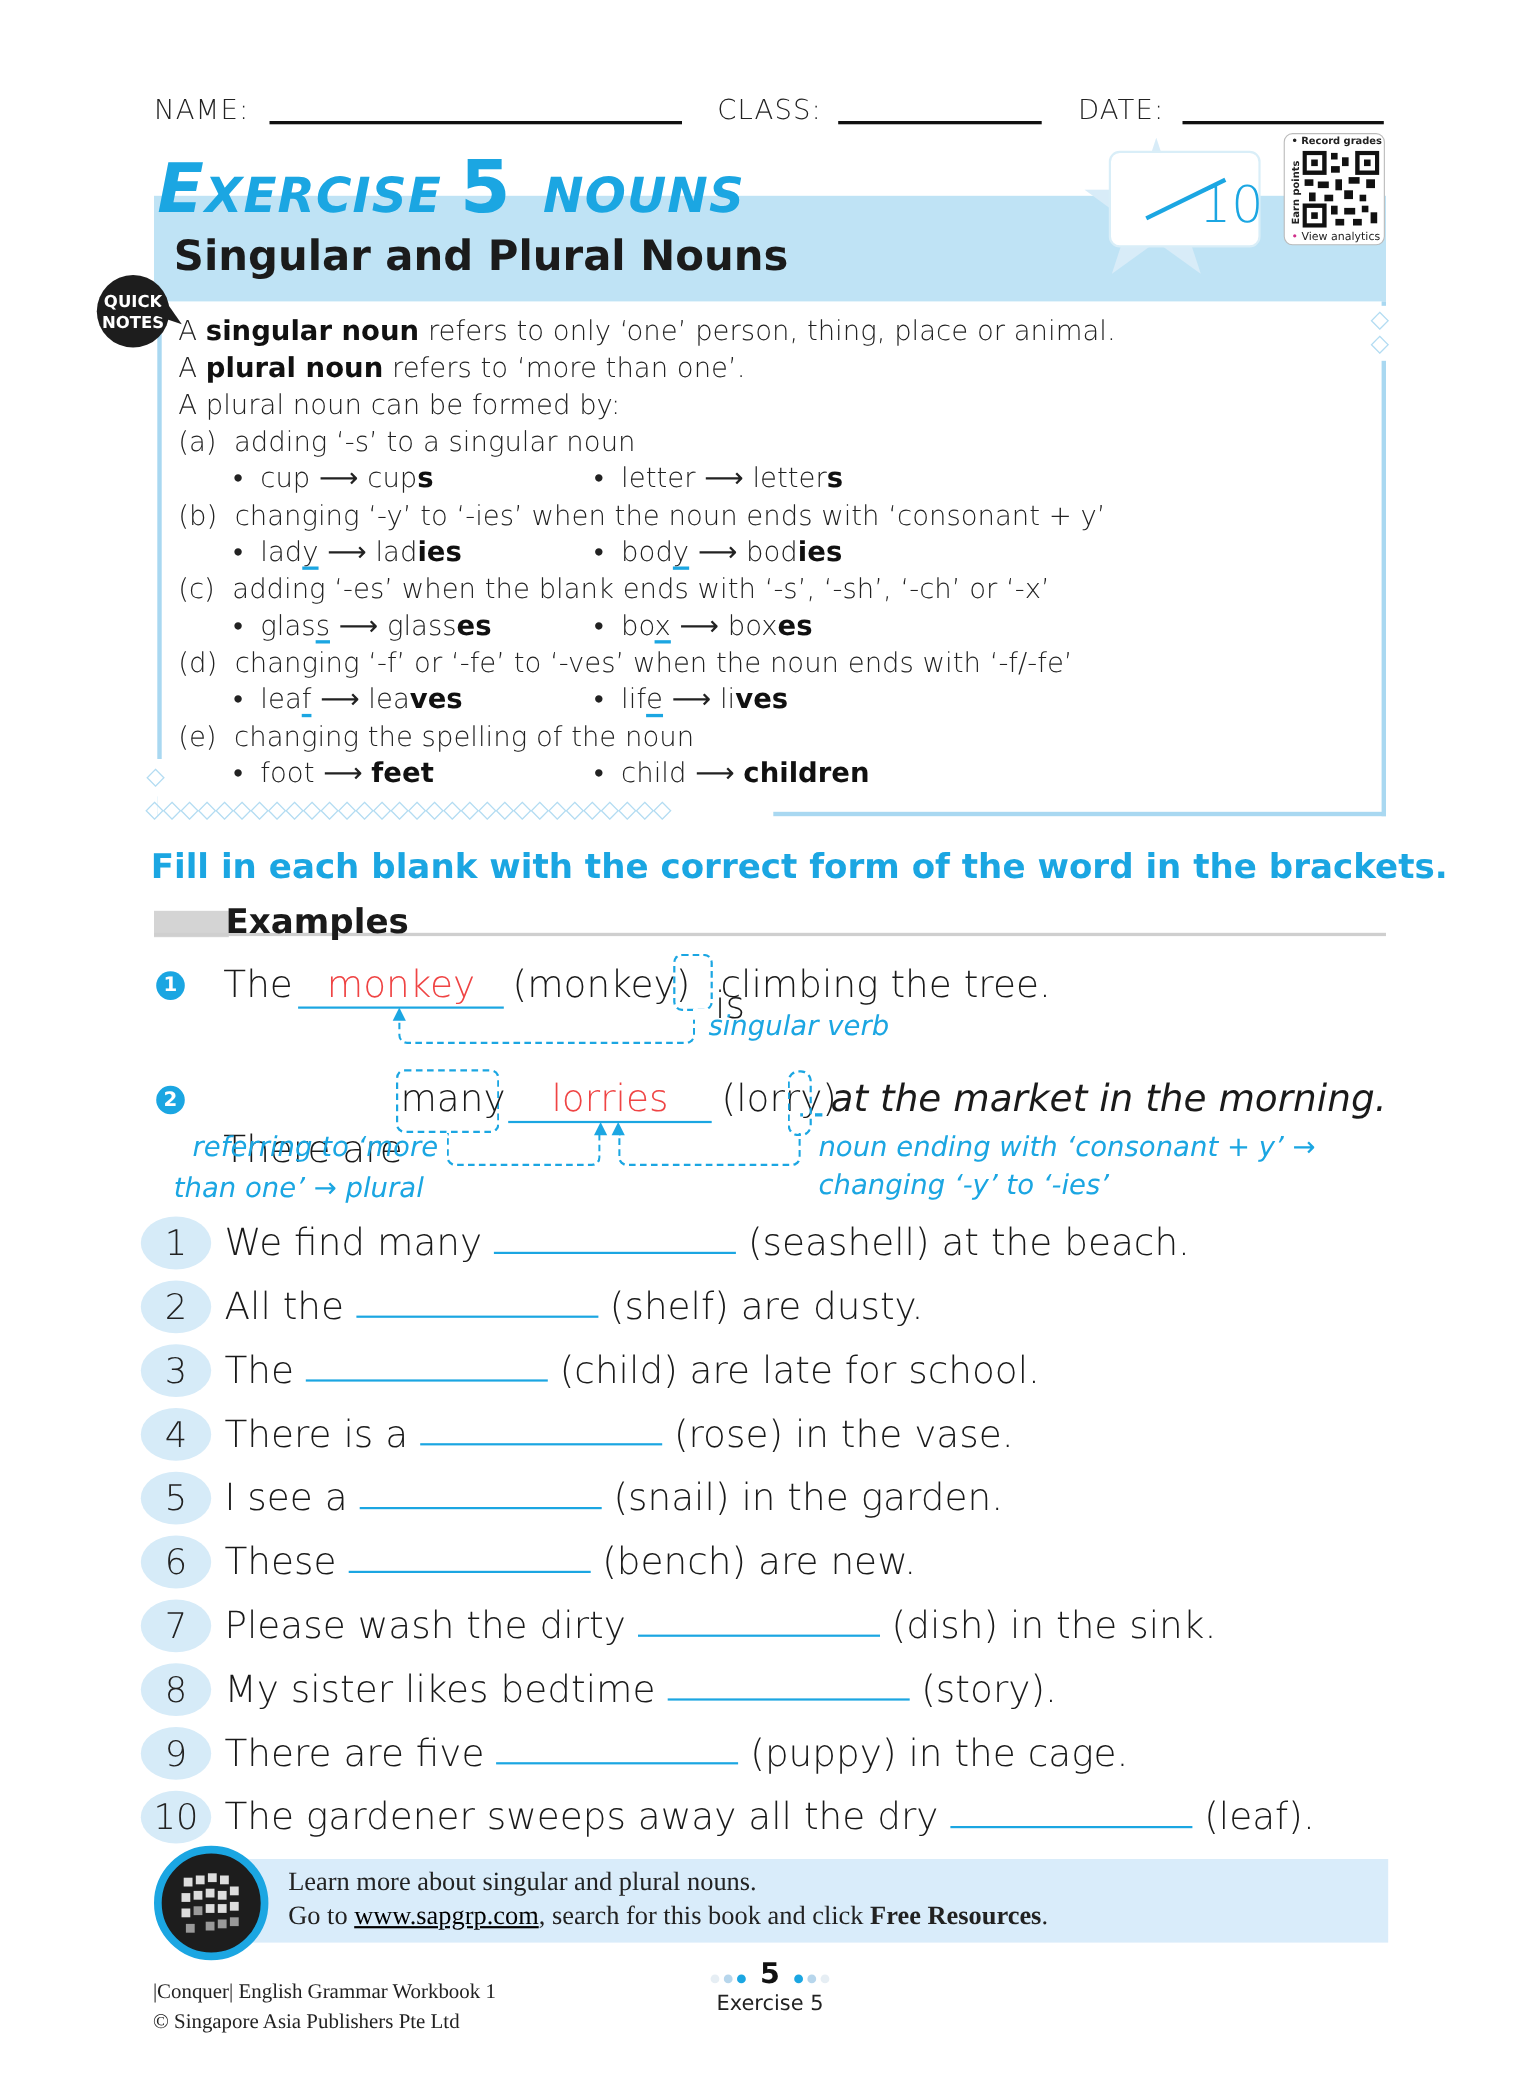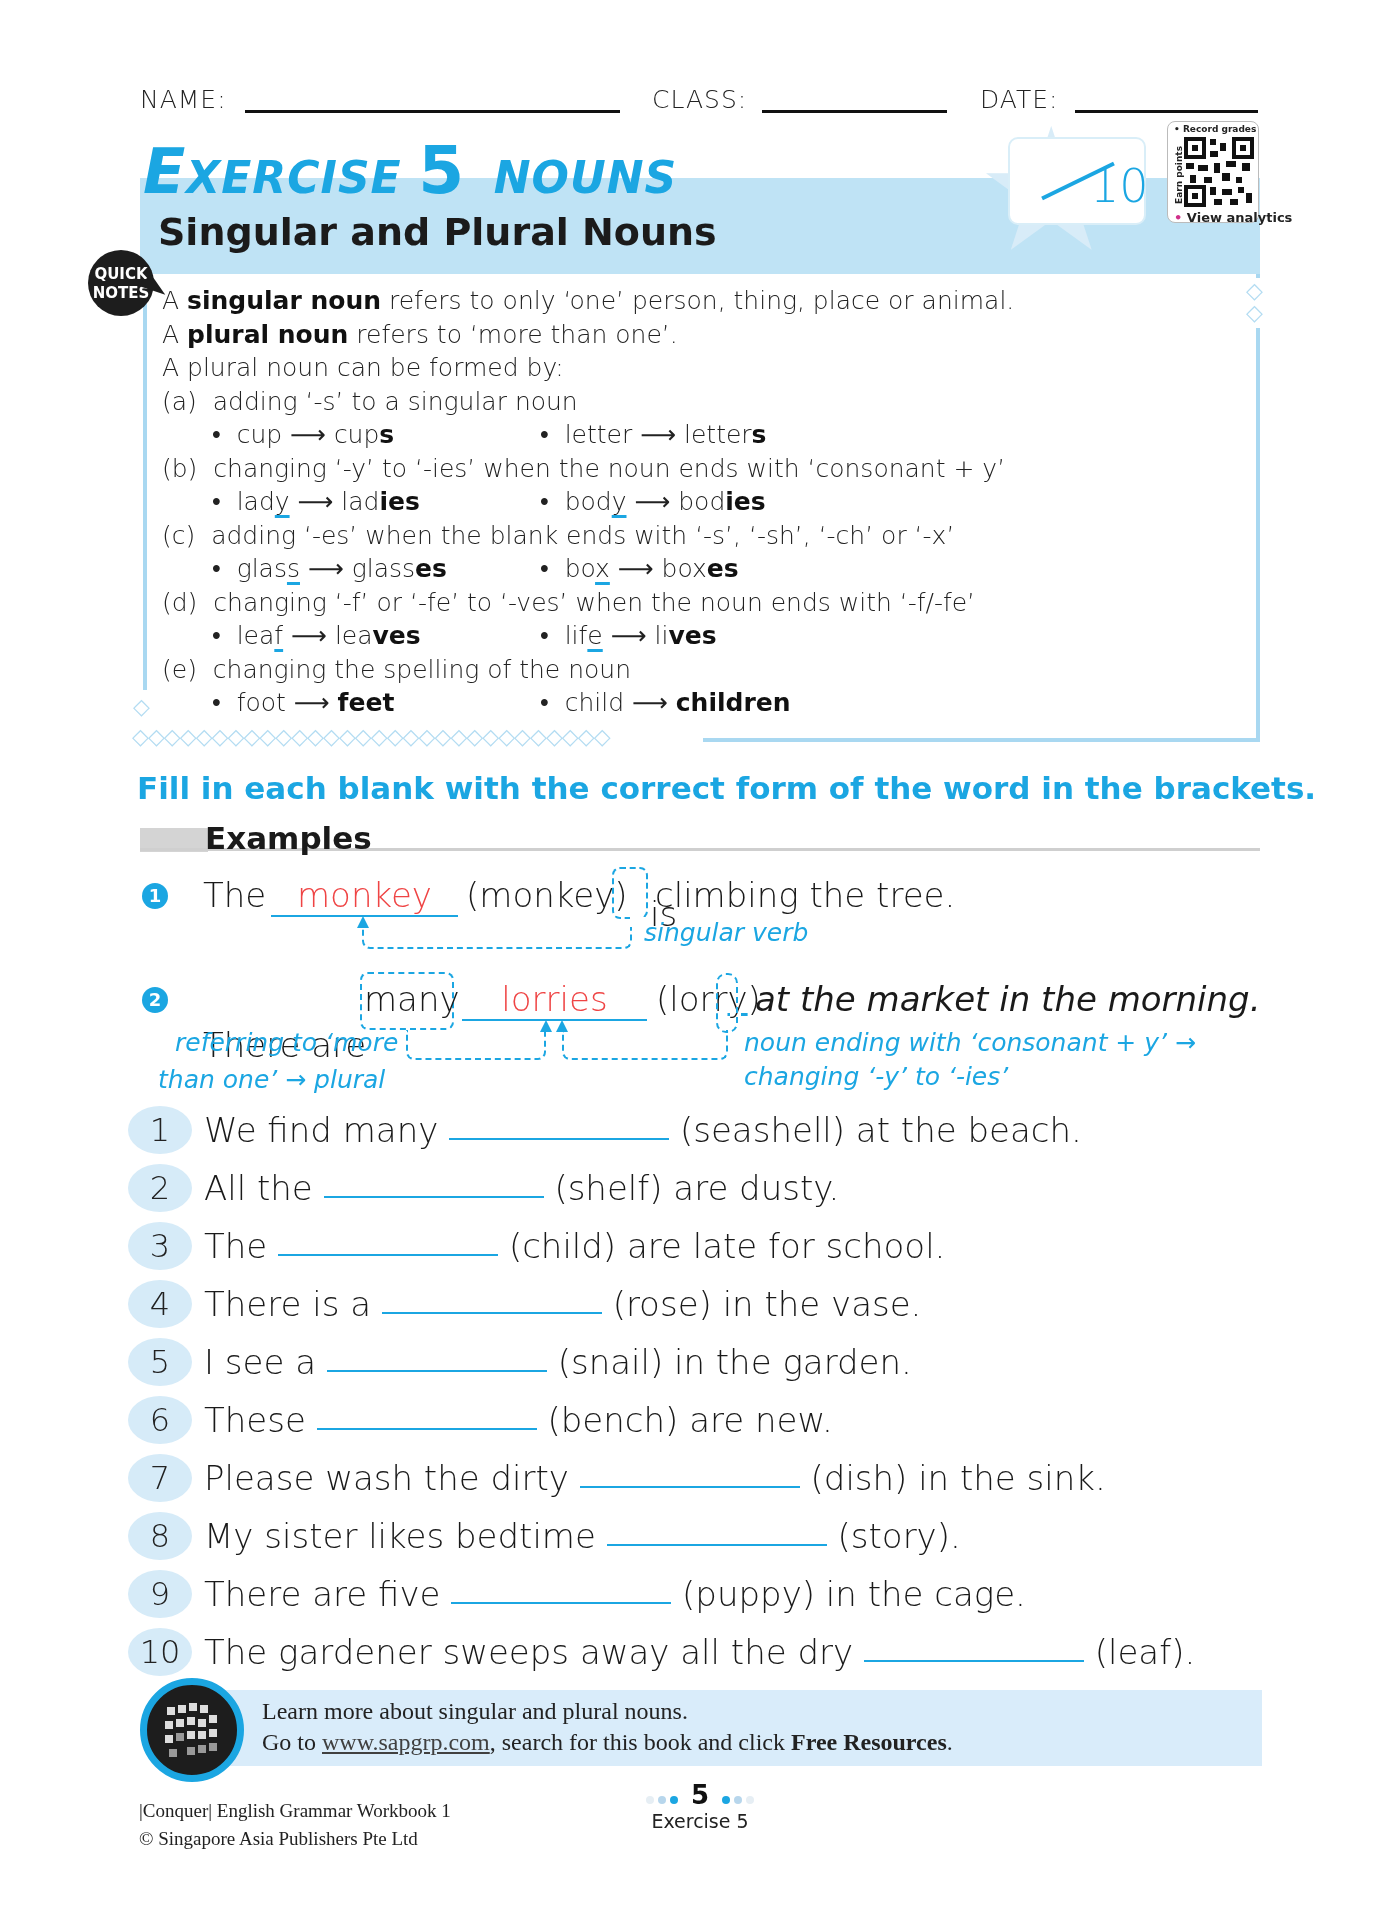--- a/index.html
+++ b/index.html
@@ -42,21 +42,21 @@
   .dashbox { border: 2.5px dashed #1ba6e2; border-radius: 8px; }
   .note-blue { color: #1ba6e2; font-style: italic; font-size: 25px; white-space: nowrap; font-weight: 300; }
   .dash-line { border-color: #1ba6e2; border-style: dashed; border-width: 0; }
   .arrow-up { width: 0; height: 0; border-left: 6px solid transparent; border-right: 6px solid transparent; border-bottom: 12px solid #1ba6e2; }
 
   .q-bubble { background: #d6ebf8; border-radius: 50%; width: 64px; height: 48px; text-align: center; font-size: 32px; line-height: 48px; color: #222; font-weight: 300; }
 
   
   .res-bar { background: #d9ecfa; }
   .res-text { font-family: "Liberation Serif", "DejaVu Serif", serif; font-size: 24px; color: #222; white-space: nowrap; }
-  .res-text a { color: #404040; text-decoration: underline; }
+  .res-text a { color: #000000; text-decoration: underline; }
   .res-icon { border-radius: 50%; background: #1d1d1d; border: 7px solid #1ba6e2; }
 
   .footer-serif { font-family: "Liberation Serif", "DejaVu Serif", serif; font-size: 19px; color: #222; white-space: nowrap; }
   .page-num { font-size: 26px; font-weight: bold; color: #111; }
   .page-sub { font-size: 19px; color: #222; }
   .pdot { display: inline-block; width: 8px; height: 8px; border-radius: 50%; margin: 0 2px; vertical-align: middle; }
 </style>
 </head>
 <body>
 
@@ -105,21 +105,21 @@
       <rect x="20" y="40" width="8" height="6" fill="#111"></rect>
     <rect x="38" y="36" width="8" height="8" fill="#111"></rect>
       <rect x="52" y="40" width="6" height="6" fill="#111"></rect>
     <rect x="26" y="50" width="6" height="8" fill="#111"></rect>
       <rect x="38" y="52" width="10" height="6" fill="#111"></rect>
     <rect x="54" y="50" width="6" height="6" fill="#111"></rect>
       <rect x="62" y="56" width="6" height="10" fill="#111"></rect>
     <rect x="30" y="62" width="8" height="6" fill="#111"></rect>
       <rect x="46" y="62" width="8" height="6" fill="#111"></rect>
   </svg>
-  <div class="abs" style="left:6px; top:88px; font-size:13px; font-weight:bold; white-space:nowrap; color:#222;text-align:center;"><span style="color:#d0308a;">•</span> <span>View analytics</span></div>
+  <div class="abs" style="left:6px; top:88px; font-size:10px; font-weight:normal; white-space:nowrap; color:#222;text-align:center;"><span style="color:#d0308a;">•</span> <span>View analytics</span></div>
 </div>
 
 <div class="abs notes-box" style="left:143px; top:274px; width:1117px; height:468px;"></div>
 <div class="abs" style="left:143px; top:716px; width:560px; height:30px; background:#fff;"></div>
 <div class="abs diamonds" style="left:132px; top:726px;">◇◇◇◇◇◇◇◇◇◇◇◇◇◇◇◇◇◇◇◇◇◇◇◇◇◇◇◇◇◇</div>
 <div class="abs" style="left:1248px; top:278px; width:24px; height:50px; background:#fff;"></div>
 <div class="abs diamonds" style="left:1246px; top:280px; line-height:22px;">◇<br>◇</div>
 <div class="abs" style="left:132px; top:690px; width:20px; height:34px; background:#fff;"></div>
 <div class="abs diamonds" style="left:133px; top:696px;">◇</div>
 

